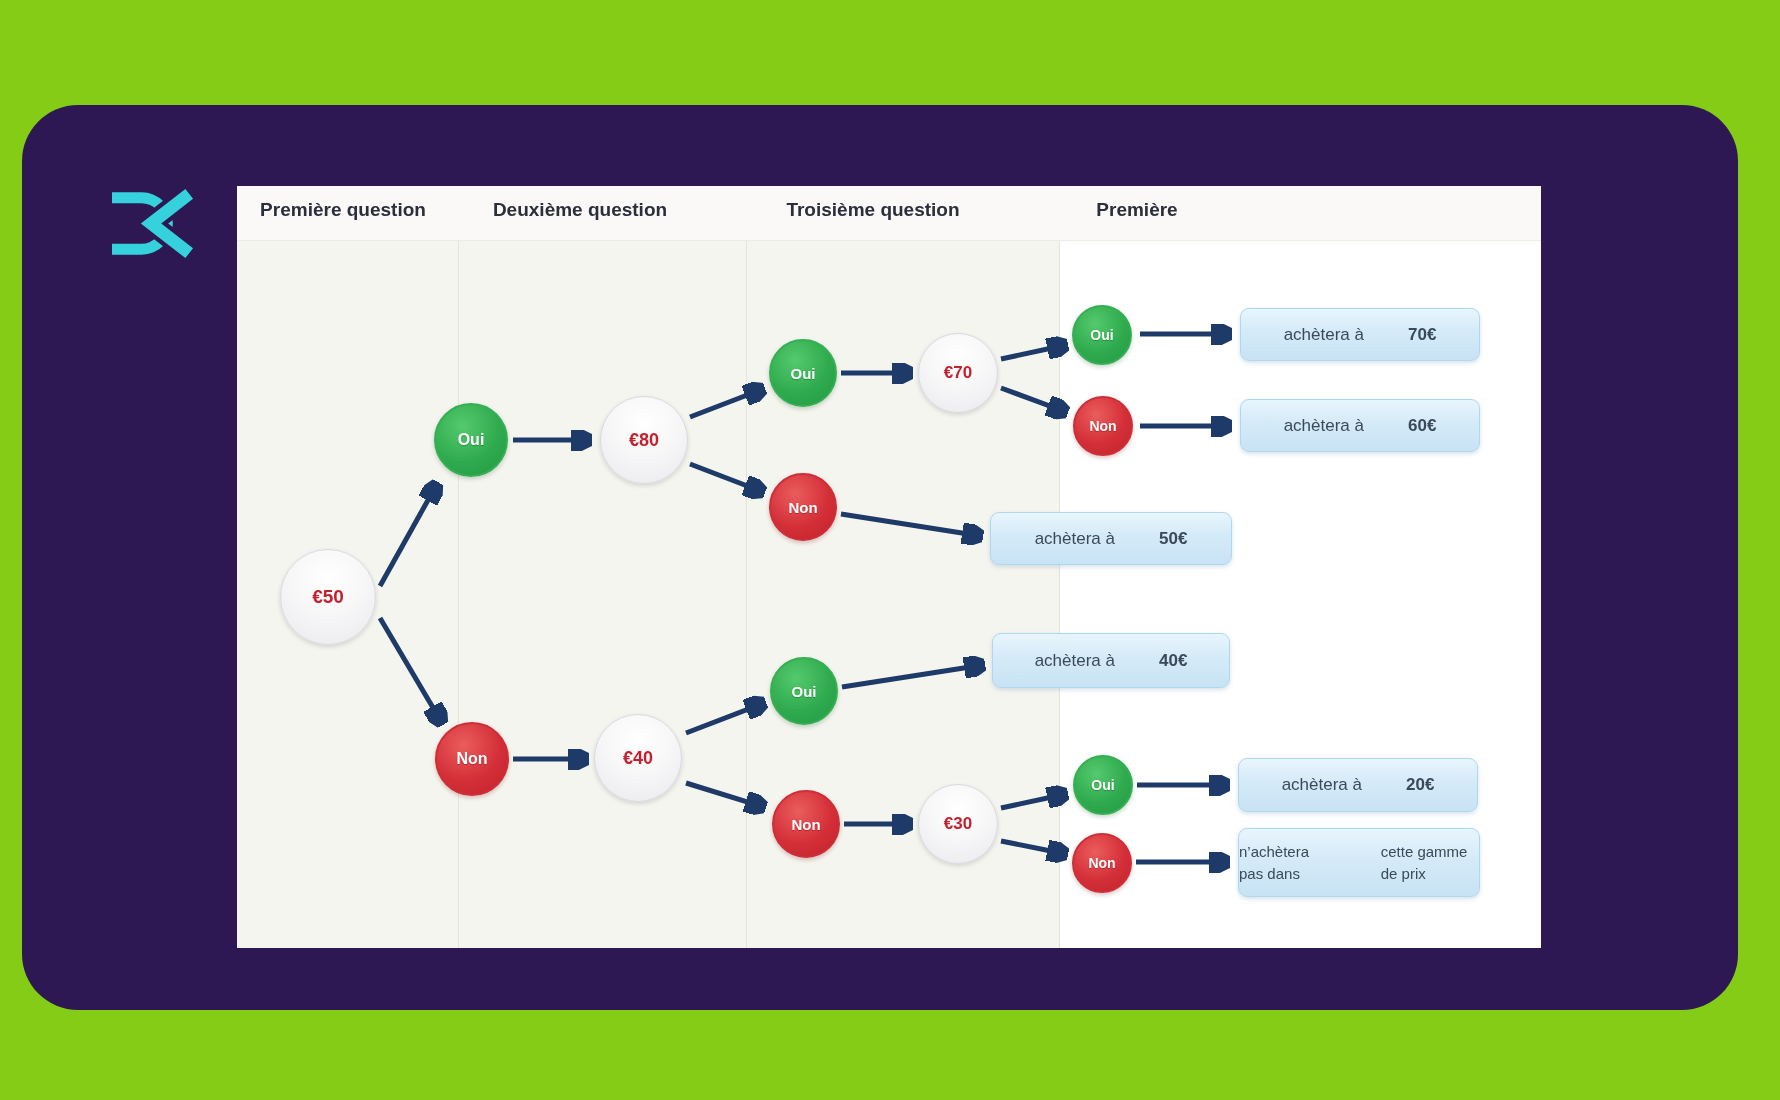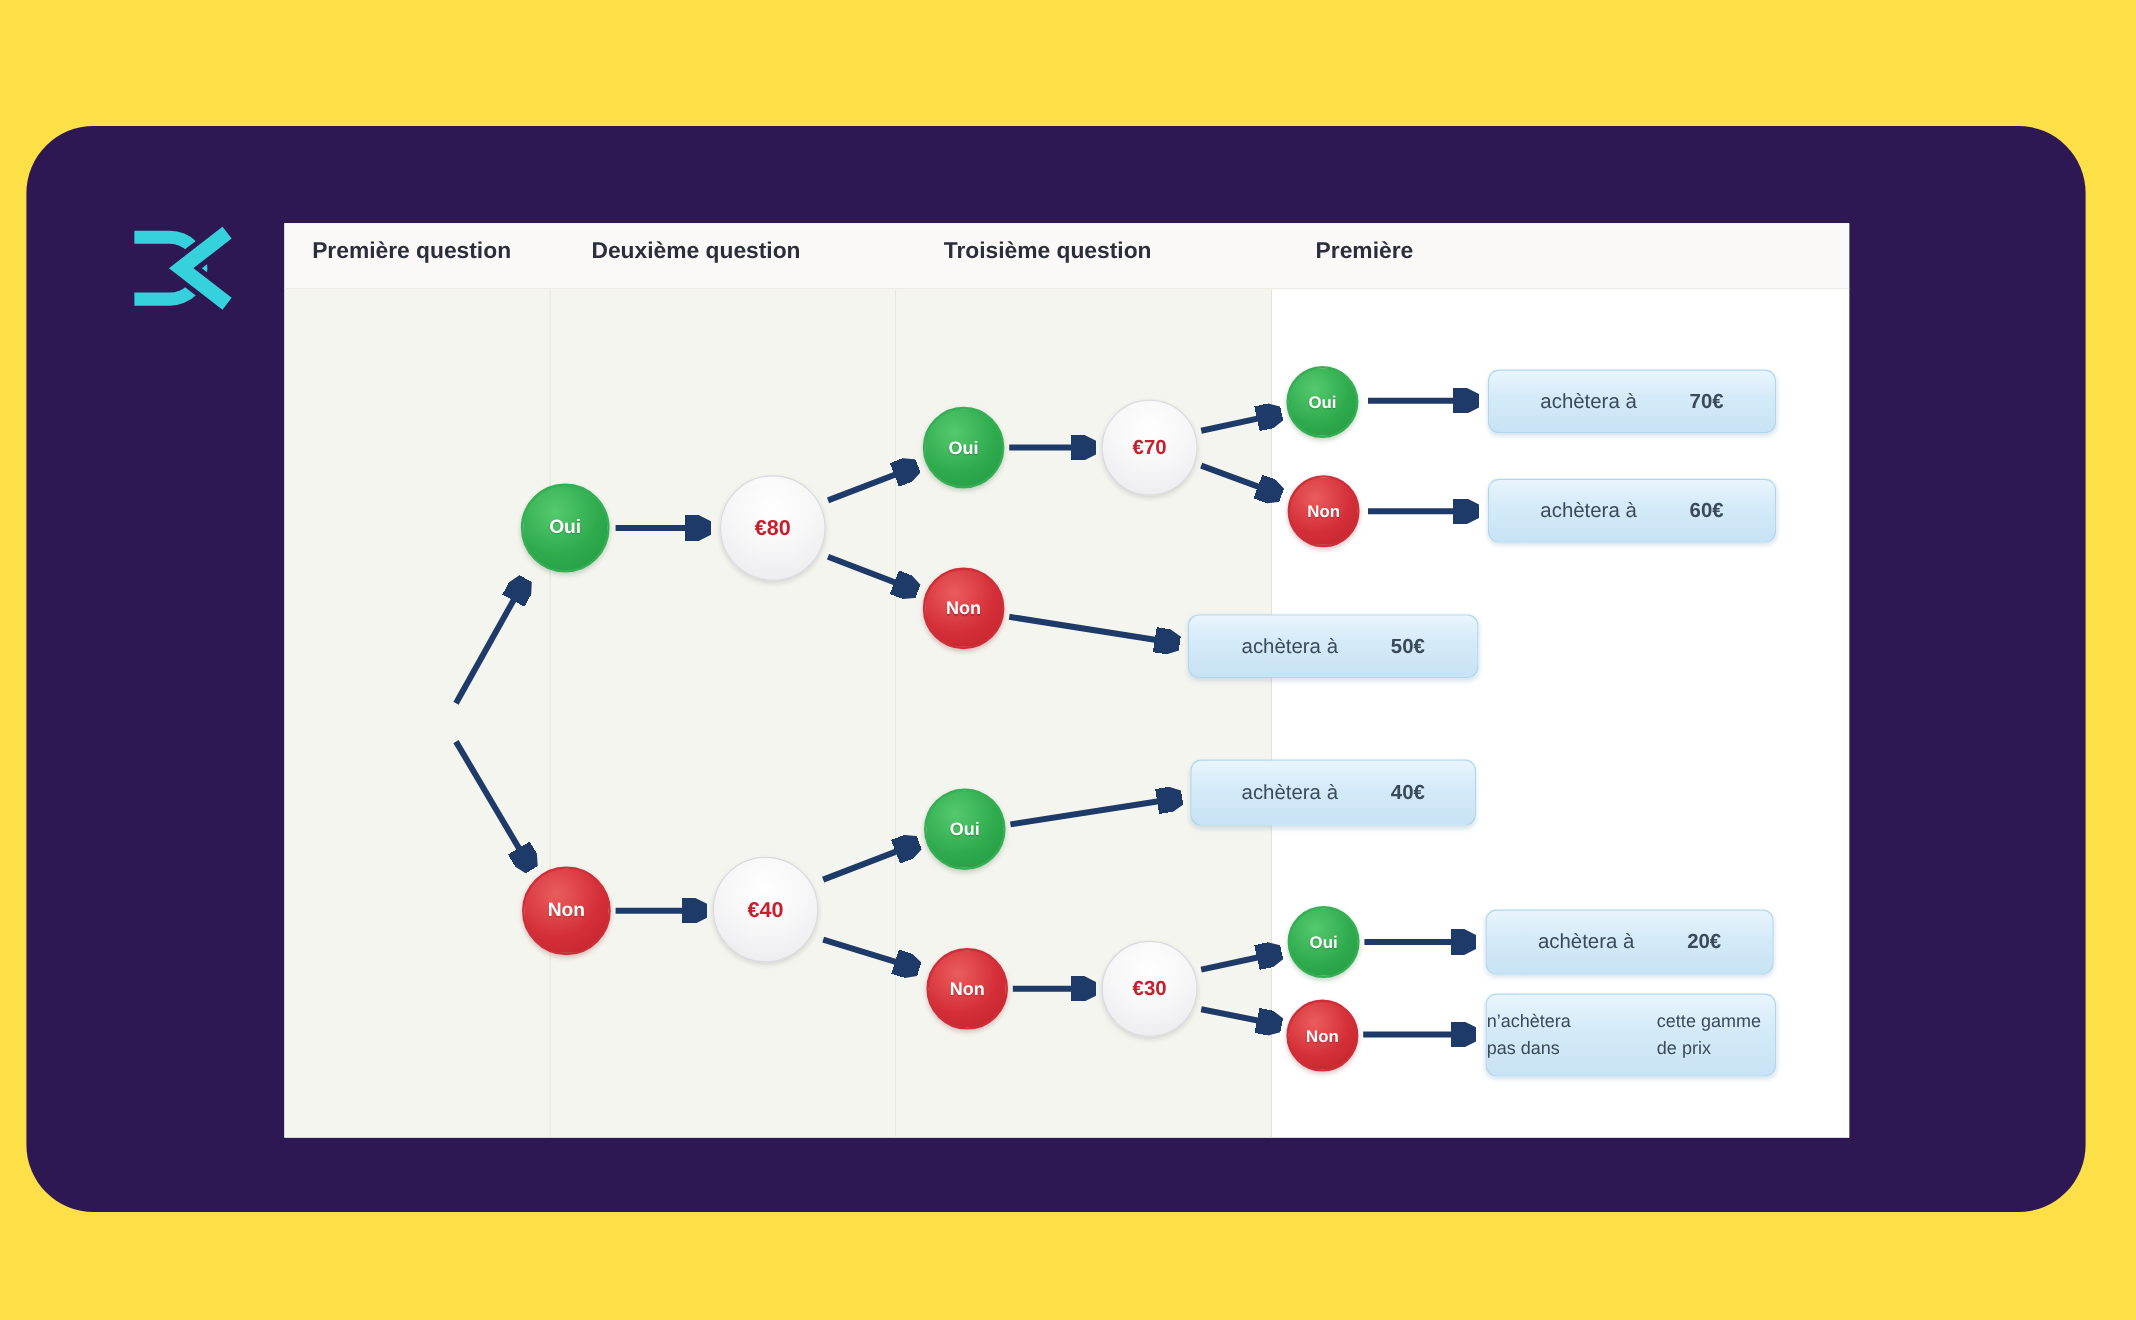--- a/index.html
+++ b/index.html
@@ -1,16 +1,16 @@
 <!DOCTYPE html>
 <html><head>
 <meta charset="utf-8">
 <style>
   html,body{margin:0;padding:0;background:#ffffff;}
-  .page{position:relative;width:1780px;height:1100px;background:#fde047;overflow:hidden;
+  .page{position:relative;width:1780px;height:1100px;background:#84cc16;overflow:hidden;
         font-family:"Liberation Sans", sans-serif;}
   .frame{position:absolute;left:22px;top:105px;width:1716px;height:905px;
          background:#2e1853;border-radius:56px;}
   .logo{position:absolute;left:112px;top:192px;width:78px;height:63px;overflow:visible;}
   .panel{position:absolute;left:237px;top:186px;width:1304px;height:762px;background:#ffffff;}
   .header-strip{position:absolute;left:237px;top:186px;width:1304px;height:55px;
                 background:#faf9f7;border-bottom:1px solid #edebe3;box-sizing:border-box;}
   .header-label{position:absolute;top:199px;transform:translateX(-50%);
                 font-weight:bold;font-size:19px;color:#2b2e3b;white-space:nowrap;}
   .lane{position:absolute;top:241px;height:707px;}
@@ -81,20 +81,21 @@
     <path d="M686,733 L764,703" marker-end="url(#ah)"></path>
     <path d="M686,783 L764,807" marker-end="url(#ah)"></path>
     <path d="M842,687 L983,665" marker-end="url(#ah)"></path>
     <path d="M844,824 L911,824" marker-end="url(#ah)"></path>
     <path d="M1001,808 L1066,794" marker-end="url(#ah)"></path>
     <path d="M1001,841 L1066,854" marker-end="url(#ah)"></path>
     <path d="M1137,785 L1228,785" marker-end="url(#ah)"></path>
     <path d="M1136,862 L1228,862" marker-end="url(#ah)"></path>
   </svg>
 
+  <div class="circle q" style="left:280px;top:549px;width:96px;height:96px;font-size:19px;">€50</div>
   <div class="circle q" style="left:600px;top:396px;width:88px;height:88px;font-size:18px;">€80</div>
   <div class="circle q" style="left:594px;top:714px;width:88px;height:88px;font-size:18px;text-align:center;">€40</div>
   <div class="circle q" style="left:918px;top:333px;width:80px;height:80px;font-size:17px;">€70</div>
   <div class="circle q" style="left:918px;top:784px;width:80px;height:80px;font-size:17px;">€30</div>
 
   <div class="circle yes" style="left:434px;top:403px;width:74px;height:74px;font-size:16px;">Oui</div>
   <div class="circle no" style="left:435px;top:722px;width:74px;height:74px;font-size:16px;">Non</div>
 
   <div class="circle yes" style="left:769px;top:339px;width:68px;height:68px;font-size:15px;">Oui</div>
   <div class="circle no" style="left:769px;top:473px;width:68px;height:68px;font-size:15px;">Non</div>

